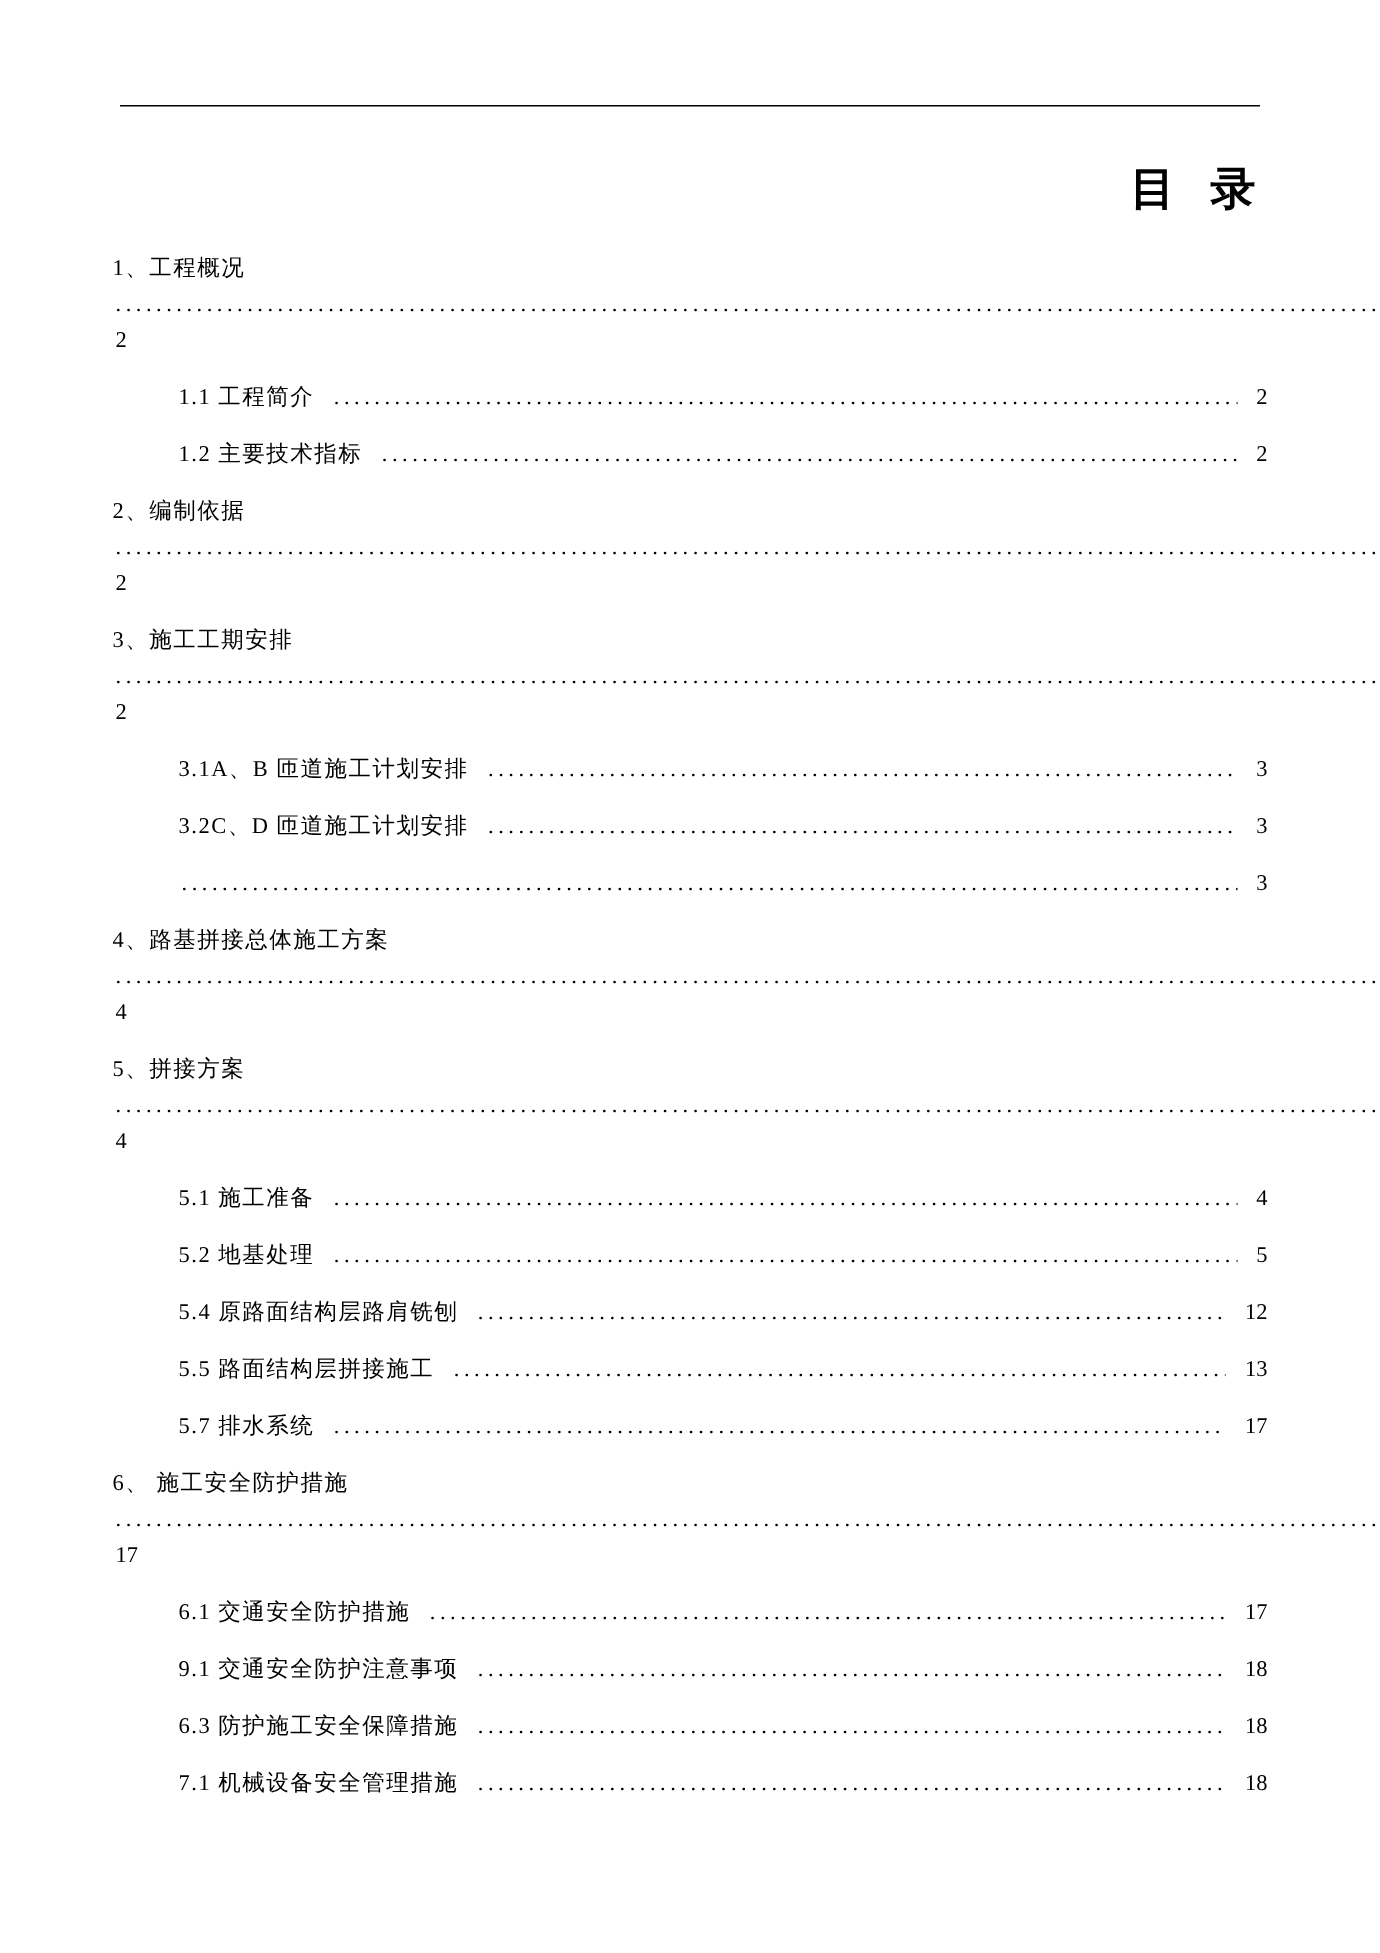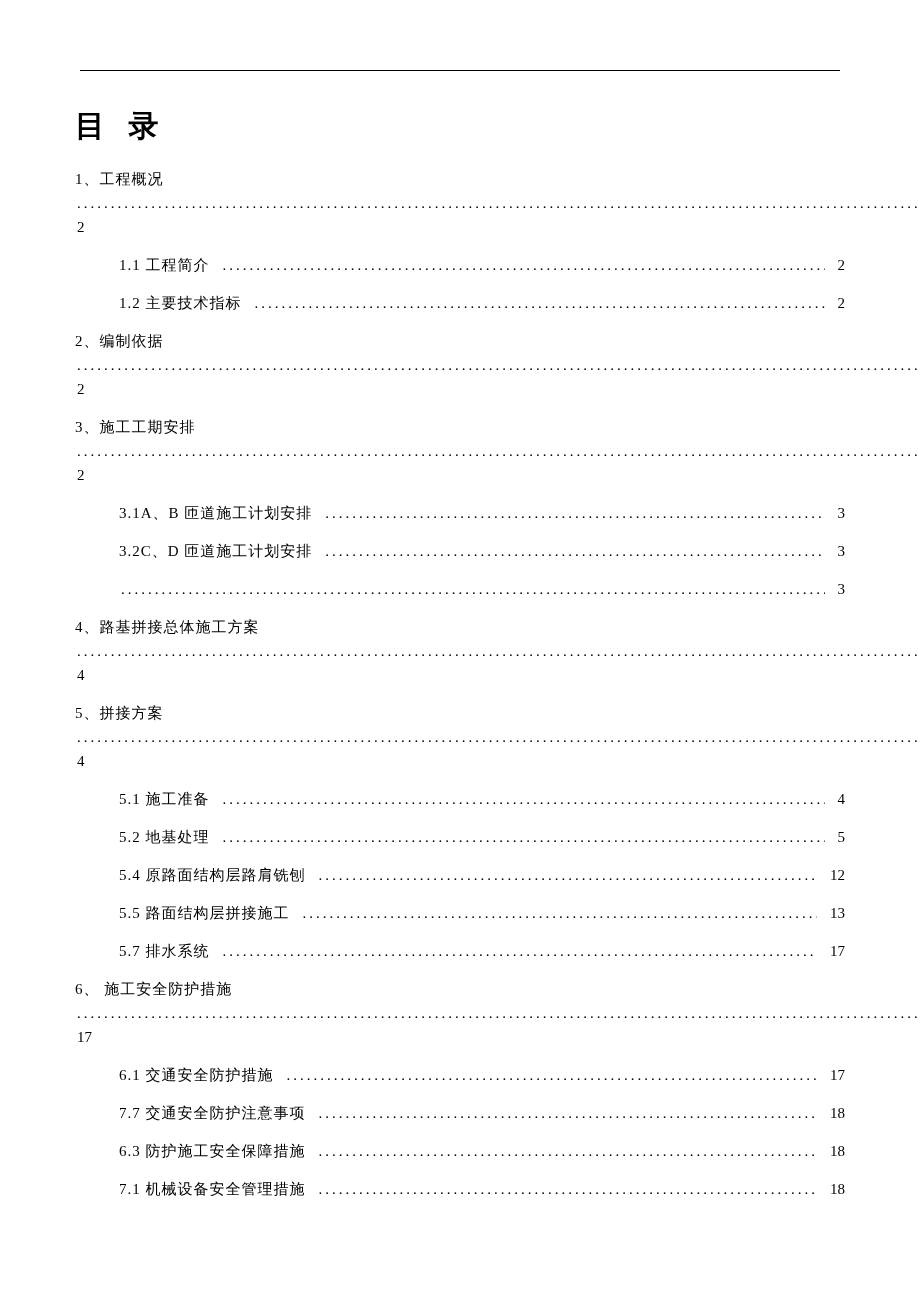--- a/index.html
+++ b/index.html
@@ -17,21 +17,21 @@
     .page {
       padding: 70px 75px 60px 75px;
     }
     .top-rule {
       border-top: 1.5px solid #000;
       margin-bottom: 35px;
       margin-left: 5px;
       margin-right: 5px;
     }
     .title {
-      text-align: left;
+      text-align: right;
       font-size: 30px;
       font-weight: bold;
       letter-spacing: 8px;
       margin-bottom: 20px;
       color: #000;
     }
     .toc {
       font-size: 15px;
       color: #000;
     }
@@ -155,21 +155,21 @@
         <span class="toc-label">6、 施工安全防护措施</span>
         <span class="toc-dots"></span>
         <span class="toc-page">17</span>
       </div>
       <div class="toc-row level-2">
         <span class="toc-label">6.1 交通安全防护措施</span>
         <span class="toc-dots"></span>
         <span class="toc-page">17</span>
       </div>
       <div class="toc-row level-2">
-        <span class="toc-label">7.7 交通安全防护注意事项 </span>
+        <span class="toc-label">9.1 交通安全防护注意事项 </span>
         <span class="toc-dots"></span>
         <span class="toc-page">18</span>
       </div>
       <div class="toc-row level-2">
         <span class="toc-label">6.3 防护施工安全保障措施</span>
         <span class="toc-dots"></span>
         <span class="toc-page">18</span>
       </div>
       <div class="toc-row level-2">
         <span class="toc-label">7.1 机械设备安全管理措施</span>

